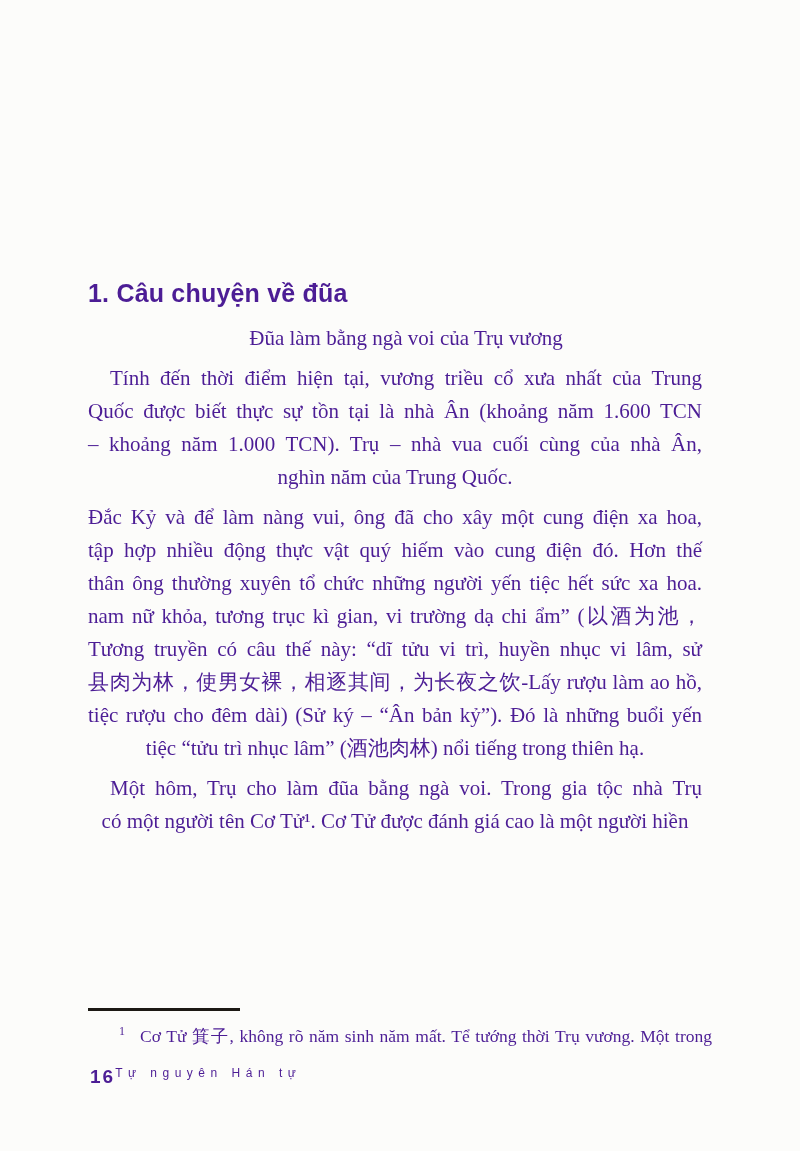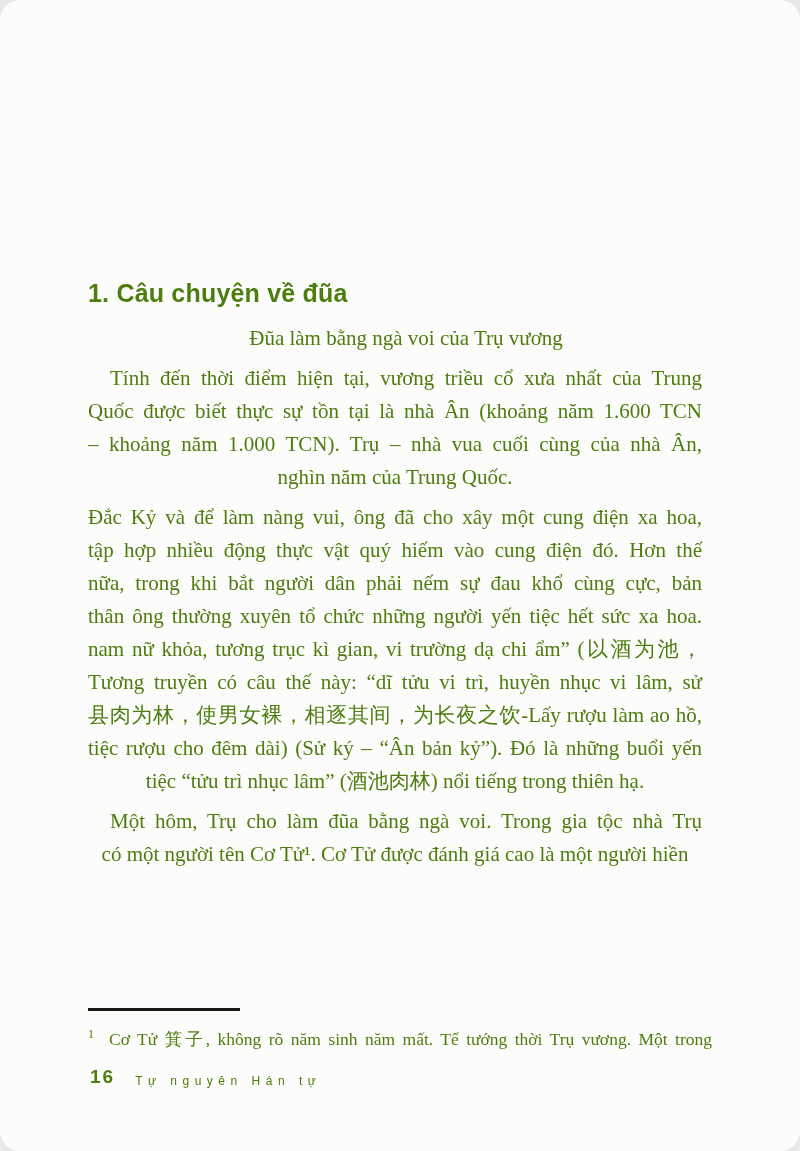--- a/index.html
+++ b/index.html
@@ -3,24 +3,23 @@
 <meta charset="utf-8">
 <style>
   html, body { margin: 0; padding: 0; }
   body { background: #e8e8e8; }
   .page {
     position: relative;
     width: 800px;
     height: 1151px;
     margin: 0 auto;
     background: #fcfcfa;
-    color: #4d7c0f;
+    color: #4c1d95;
     font-family: "Liberation Serif", "DejaVu Serif", serif;
     overflow: hidden;
-    border-radius: 20px;
   }
   .content {
     position: absolute;
     left: 88px;
     top: 277px;
     width: 614px;
   }
   .heading {
     font-family: "Liberation Sans", "DejaVu Sans", sans-serif;
     font-size: 25px;
@@ -54,36 +53,36 @@
     width: 624px;
   }
   .footnote-rule {
     width: 152px;
     border: none;
     border-top: 3px solid #1c1914;
     margin: 0 0 9px 0;
   }
   .footnote-line {
     font-size: 17.5px;
-    line-height: 28px;
+    line-height: 23px;
     text-align: justify;
     text-align-last: justify;
+    margin-left: 31px;
   }
   .footnote-marker {
     font-size: 12px;
     vertical-align: super;
     margin-right: 15px;
   }
   .page-footer {
     position: absolute;
     left: 90px;
     top: 1066px;
     display: flex;
-    align-items: flex-end;
-    gap: 20px;
+    align-items: flex-start;
     font-family: "Liberation Sans", "DejaVu Sans", sans-serif;
   }
   .page-number {
     font-size: 19px;
     font-weight: 700;
     letter-spacing: 2px;
   }
   .book-title {
     font-size: 12px;
     font-weight: 400;
@@ -103,21 +102,20 @@
         </div>
         <div class="para">
           <div class="line just indent">Tính đến thời điểm hiện tại, vương triều cổ xưa nhất của Trung</div>
           <div class="line just">Quốc được biết thực sự tồn tại là nhà Ân (khoảng năm 1.600 TCN</div>
           <div class="line just">– khoảng năm 1.000 TCN). Trụ – nhà vua cuối cùng của nhà Ân,</div>
           <div class="line">nghìn năm của Trung Quốc.</div>
         </div>
         <div class="para">
           <div class="line just">Đắc Kỷ và để làm nàng vui, ông đã cho xây một cung điện xa hoa,</div>
           <div class="line just">tập hợp nhiều động thực vật quý hiếm vào cung điện đó. Hơn thế</div>
-          <div class="line just">nữa, trong khi bắt người dân phải nếm sự đau khổ cùng cực, bản</div>
           <div class="line just">thân ông thường xuyên tổ chức những người yến tiệc hết sức xa hoa.</div>
           <div class="line just">nam nữ khỏa, tương trục kì gian, vi trường dạ chi ẩm” (以酒为池，</div>
           <div class="line just">Tương truyền có câu thế này: “dĩ tửu vi trì, huyền nhục vi lâm, sử</div>
           <div class="line just">县肉为林，使男女裸，相逐其间，为长夜之饮-Lấy rượu làm ao hồ,</div>
           <div class="line just">tiệc rượu cho đêm dài) (Sử ký – “Ân bản kỷ”). Đó là những buổi yến</div>
           <div class="line">tiệc “tửu trì nhục lâm” (酒池肉林) nổi tiếng trong thiên hạ.</div>
         </div>
         <div class="para">
           <div class="line just indent">Một hôm, Trụ cho làm đũa bằng ngà voi. Trong gia tộc nhà Trụ</div>
           <div class="line">có một người tên Cơ Tử¹. Cơ Tử được đánh giá cao là một người hiền</div>

